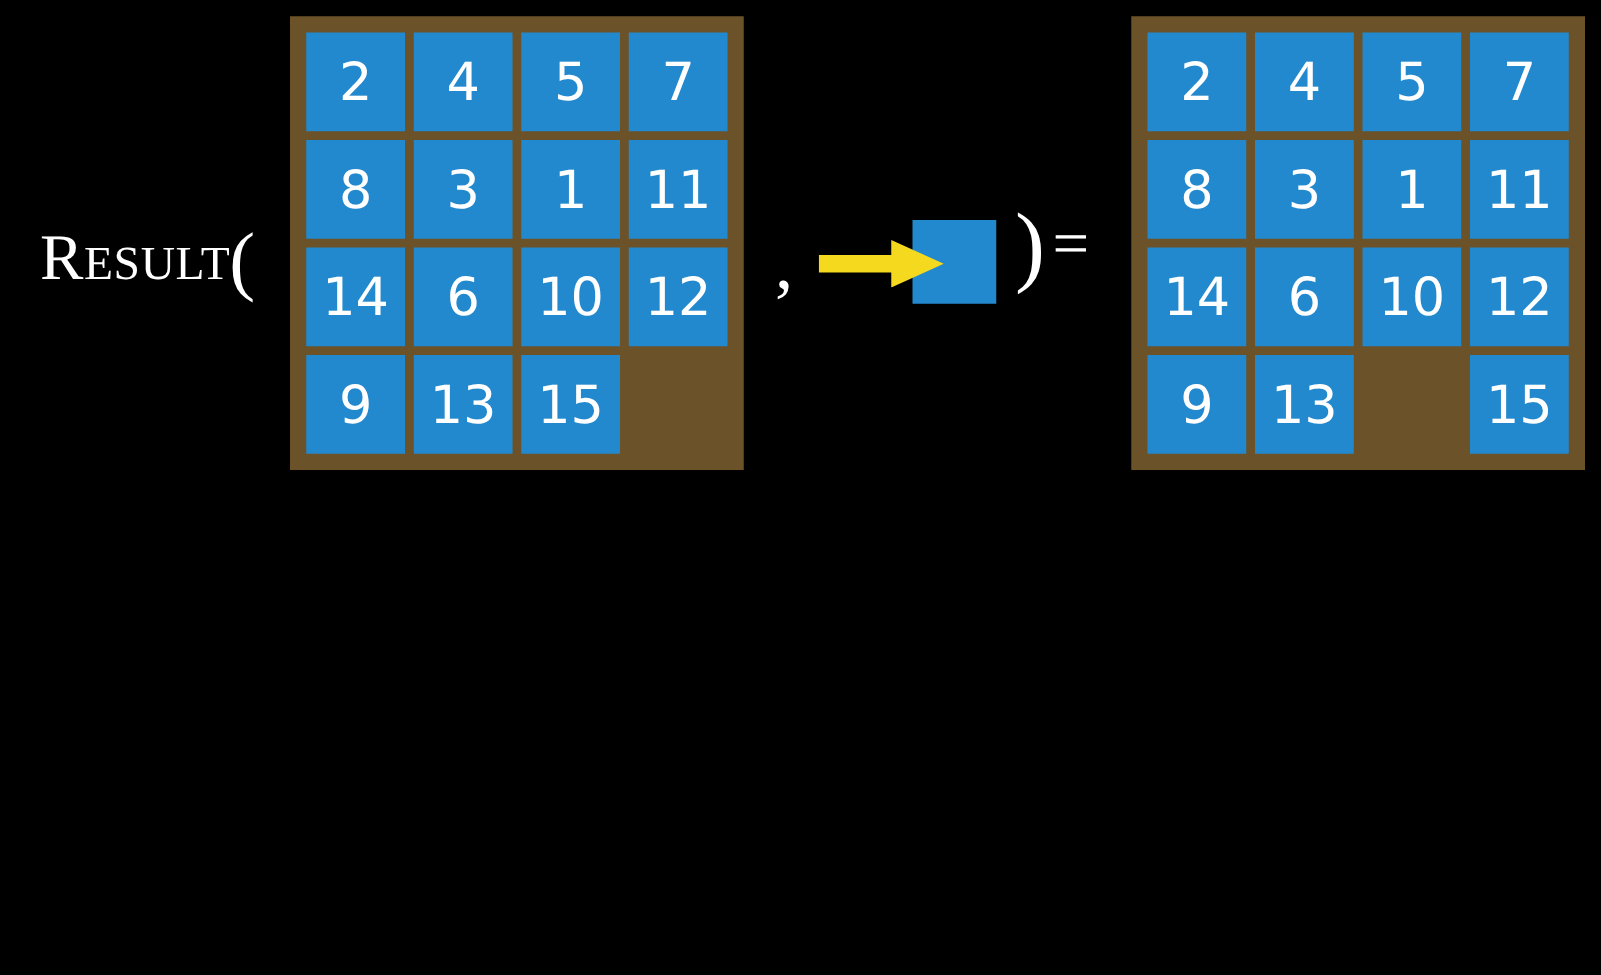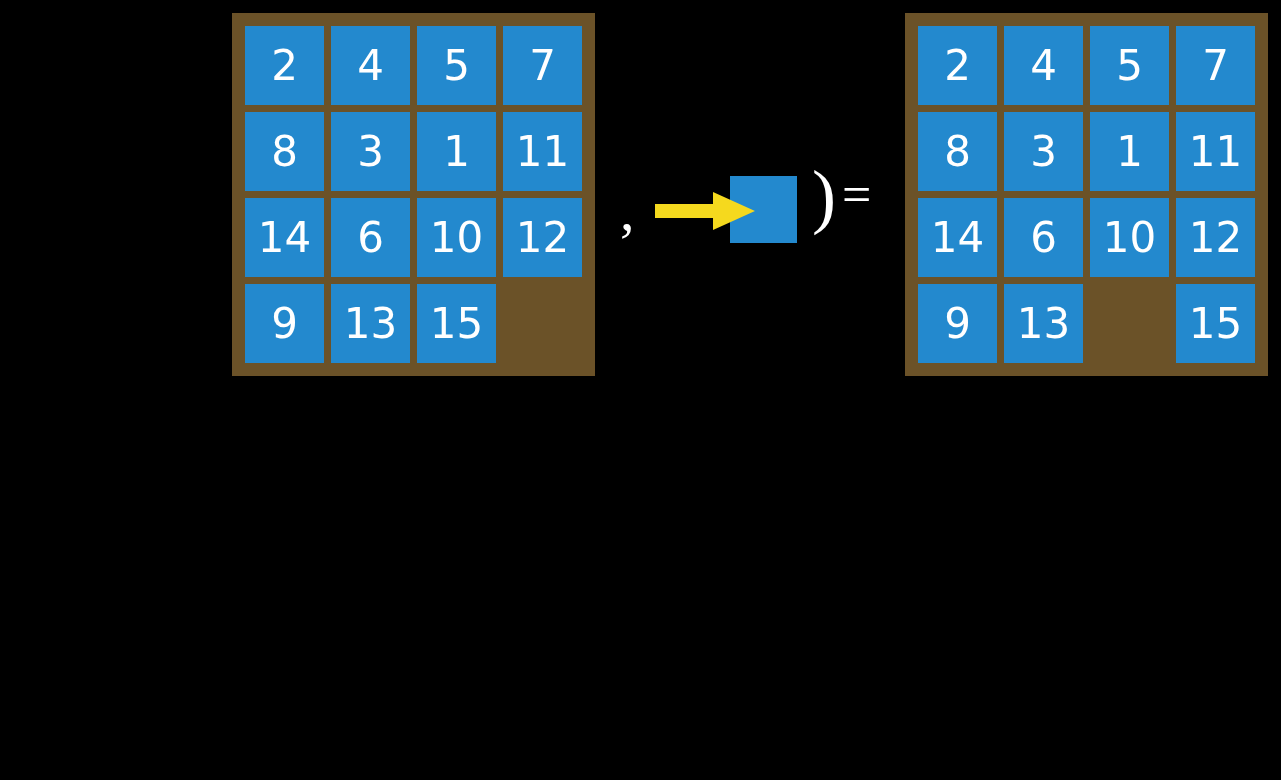--- a/index.html
+++ b/index.html
@@ -138,20 +138,23 @@
   }
   .arrow-svg { display: block; width: 100%; height: 100%; }
 </style>
 </head>
 <body>
 
 <div id="stage">
 
   <div class="eq-row row-top">
 
+    <div class="result-label">
+      <span class="cap">R</span><span class="smallcaps">ESULT</span><span class="paren">(</span>
+    </div>
 
     <div class="board board-tl">
       <div class="board-grid">
         <div class="tile">2</div>
         <div class="tile">4</div>
         <div class="tile">5</div>
         <div class="tile">7</div>
         <div class="tile">8</div>
         <div class="tile">3</div>
         <div class="tile">1</div>

